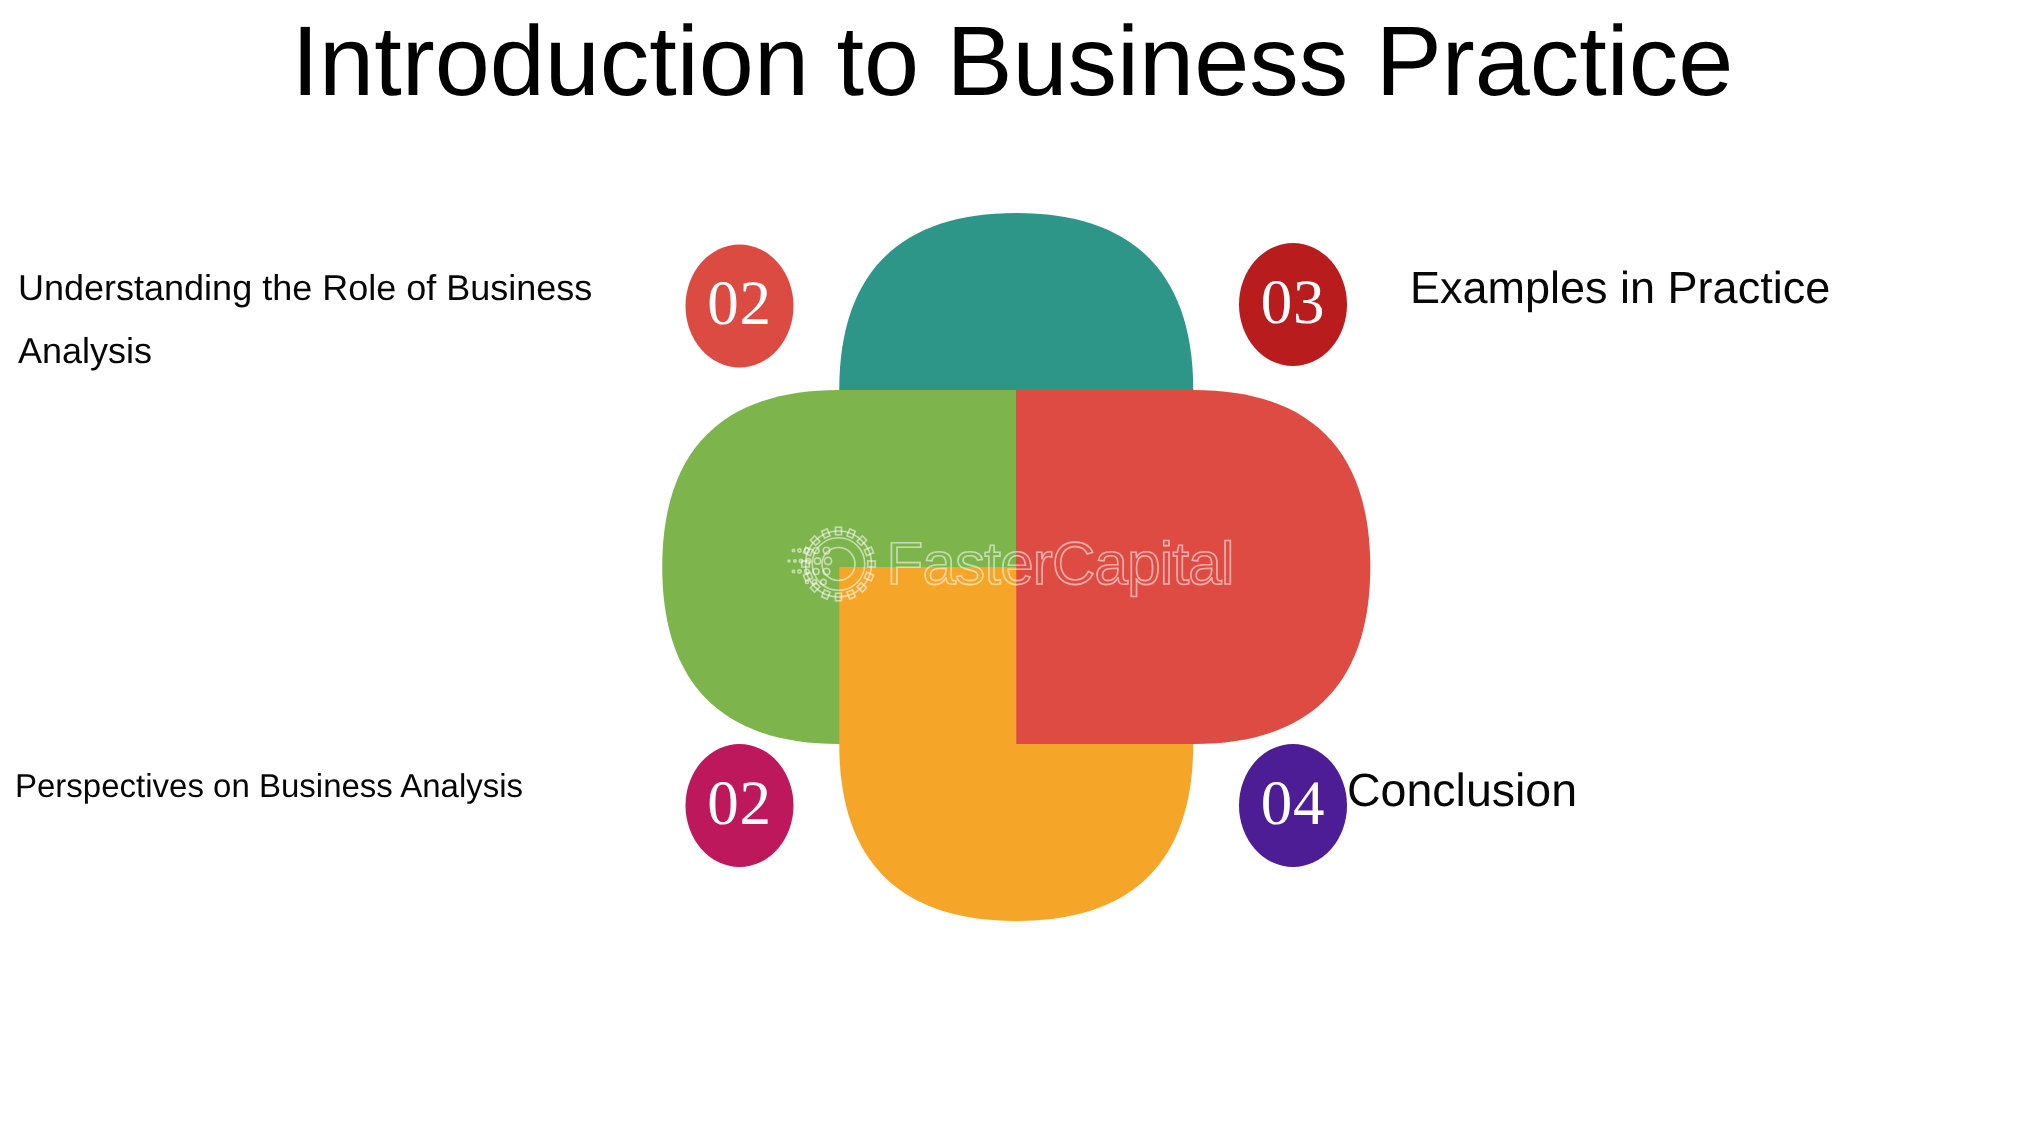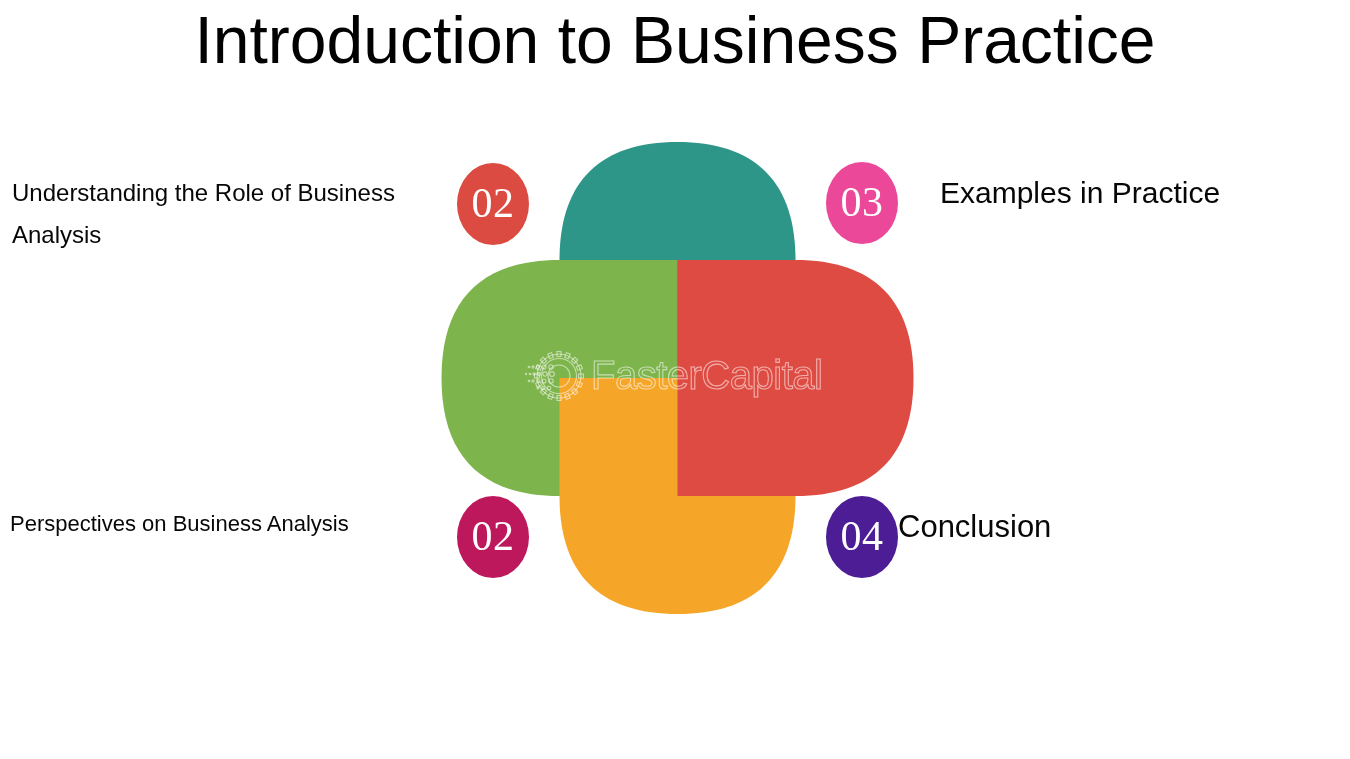--- a/index.html
+++ b/index.html
@@ -223,21 +223,21 @@
 </div>
 
 <div class="badge" id="badge-01" style="background: rgb(220, 75, 66);">
   <span>02</span>
 </div>
 
 <div class="badge" id="badge-02" style="background: #be185d; font-family: Liberation Serif, serif;">
   <span>02</span>
 </div>
 
-<div class="badge" id="badge-03" style="background: #ec4899;">
+<div class="badge" id="badge-03" style="background: #b91c1c;">
   <span>03</span>
 </div>
 
 <div class="badge" id="badge-04" style="background: #4c1d95;">
   <span>04</span>
 </div>
 
 <div class="side-label" id="label-01">Understanding the Role of Business Analysis</div>
 
 <div class="side-label" id="label-02">Perspectives on Business Analysis</div>

